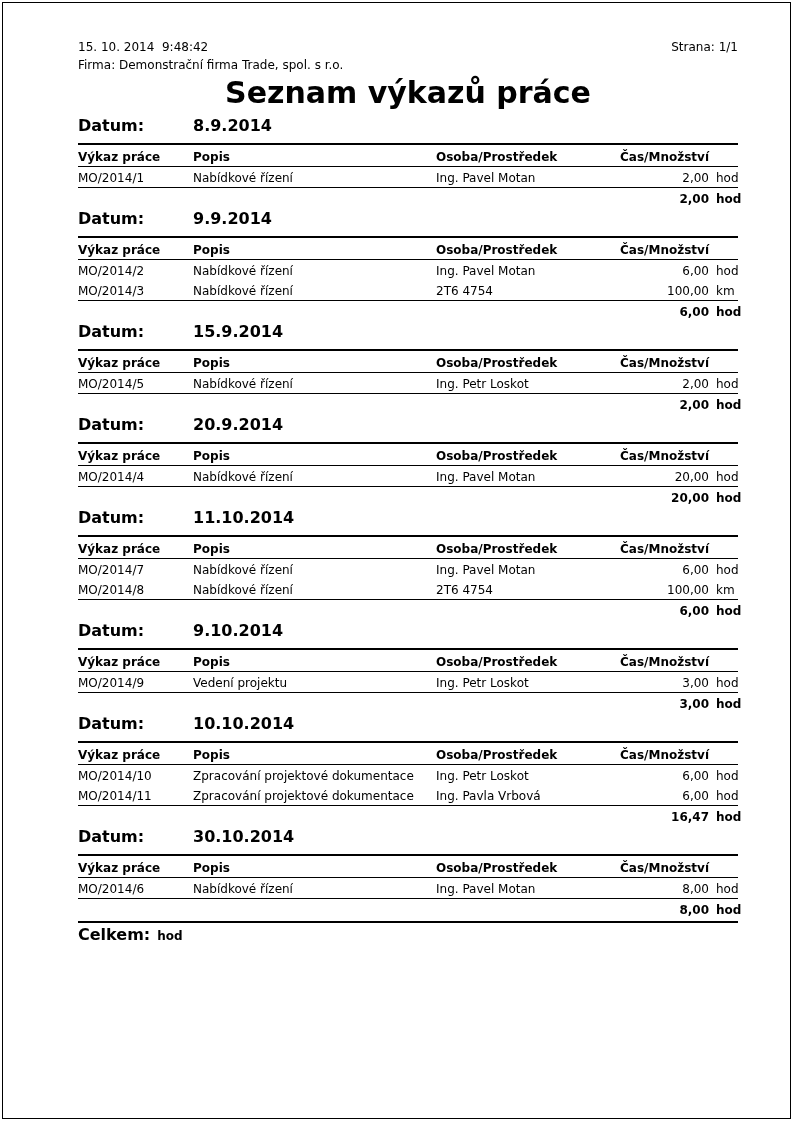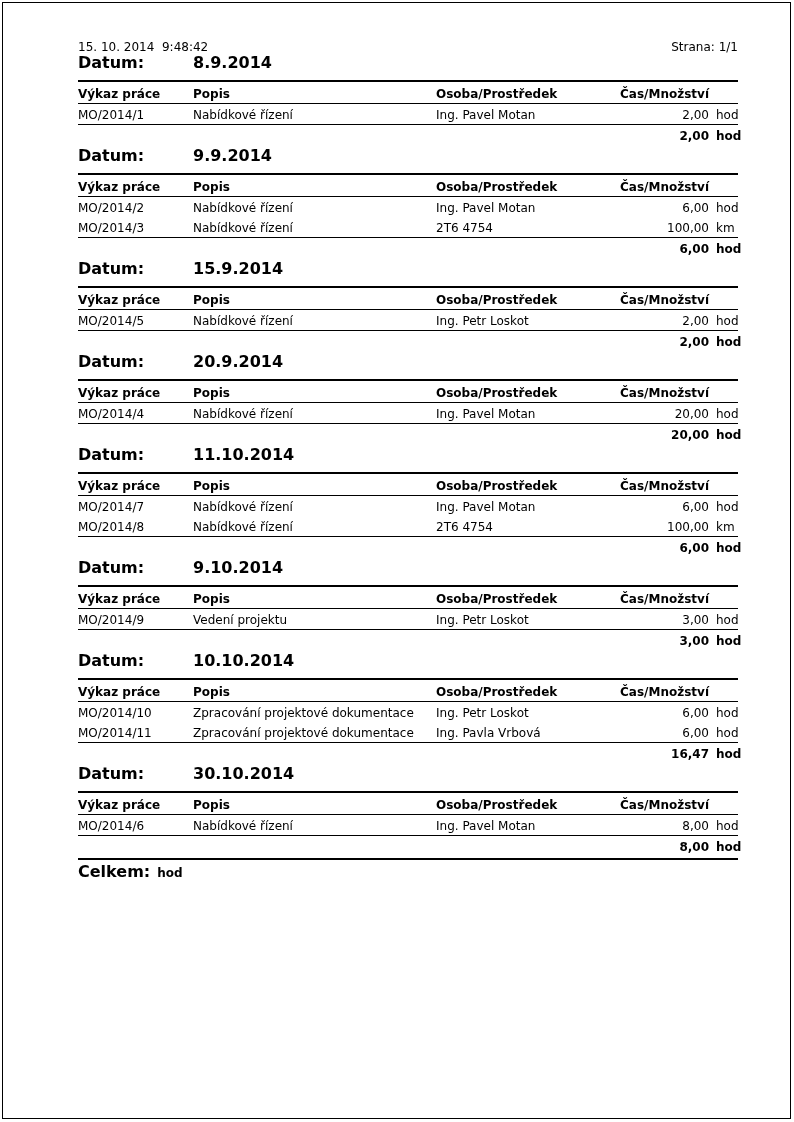--- a/index.html
+++ b/index.html
@@ -58,21 +58,23 @@
 
 <div class="page-border"></div>
 
 <div class="content">
 
   <div class="meta-row">
     <span class="pre">15. 10. 2014  9:48:42</span>
     <span>Strana: 1/1</span>
   </div>
 
-
+  <div class="company">Firma: Demonstrační firma Trade, spol. s r.o.</div>
+
+  <div class="title">Seznam výkazů práce</div>
 
   <div id="sections">
   <div class="section">
     <div class="datum-row">
       <span class="c1">Datum:</span>
       <span>8.9.2014</span>
     </div>
     <div class="cols-header">
       <span class="c1">Výkaz práce</span>
       <span class="c2">Popis</span>

